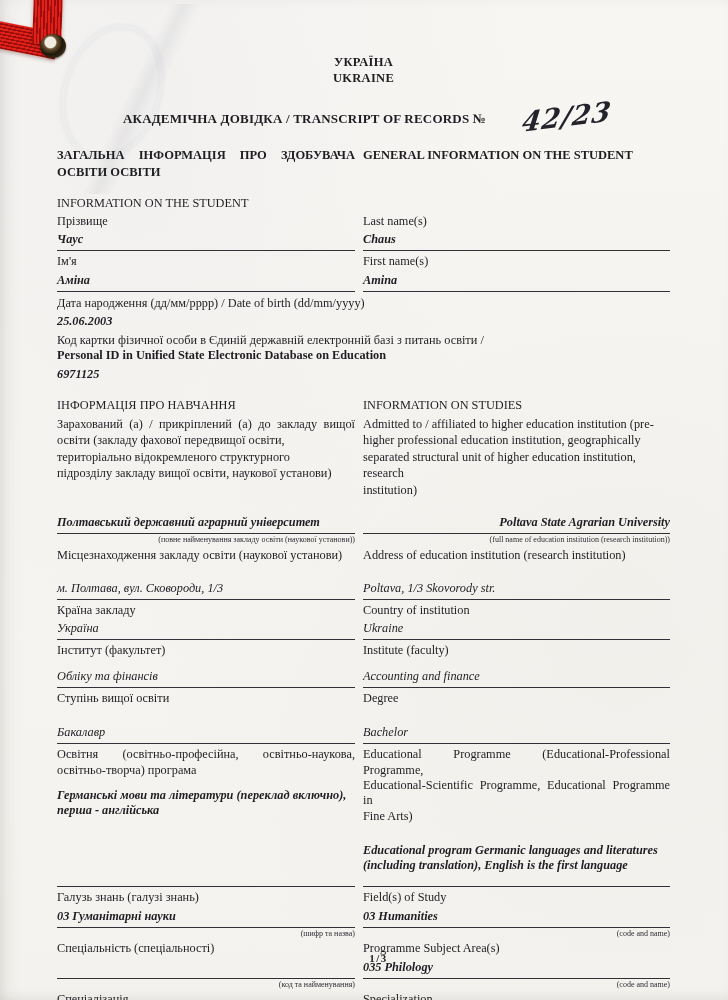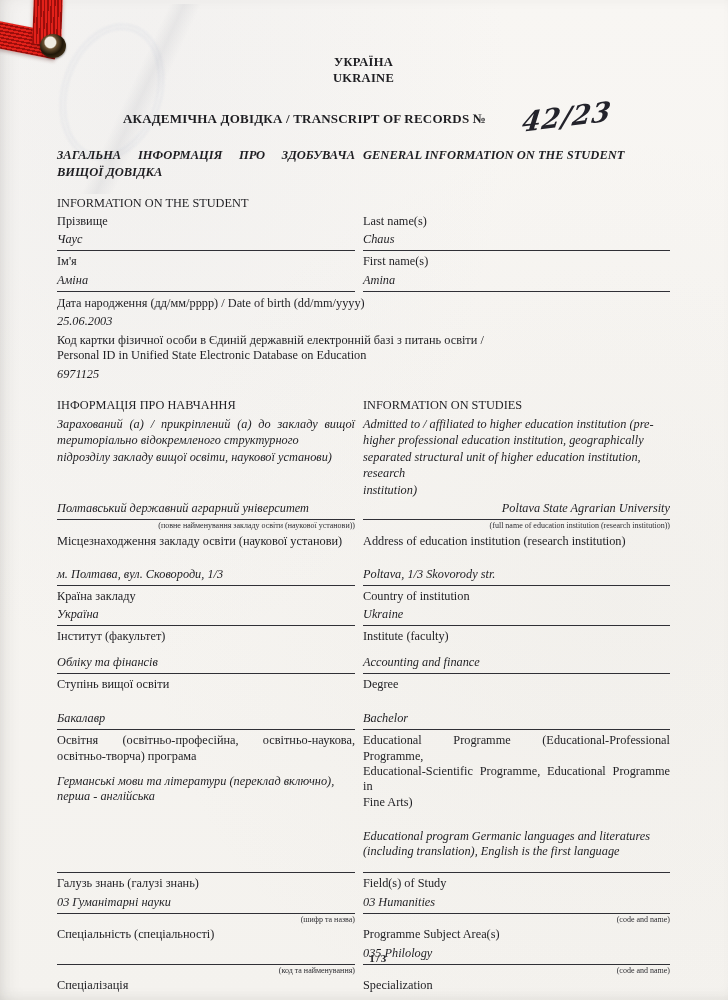--- a/index.html
+++ b/index.html
@@ -59,26 +59,26 @@
     position:relative;top:3px;left:8px;letter-spacing:1px;
   }
   .frow{display:grid;grid-template-columns:298px 1fr;column-gap:8px;}
   .sec-heading{font-weight:700;font-size:12.5px;line-height:1.32;}
   .jline{text-align:justify;text-align-last:justify;}
   .subheading{font-size:12.3px;}
   .fcell{border-bottom:1.3px solid #303036;padding:3px 0 3px;}
   .nob{border-bottom:none;}
   .flabel{font-size:12.3px;line-height:1.25;}
   .fvalue{font-size:12.3px;font-style:italic;margin-top:3px;min-height:15px;line-height:1.2;}
-  .b{font-weight:400;}
+  .b{font-weight:700;}
   .caprow{font-size:8px;line-height:1.2;}
   .capcell{text-align:right;padding-top:1px;color:#2d2d32;}
   .plainblock{padding-top:4px;font-size:12.3px;line-height:1.3;}
-  .para{font-size:12.3px;line-height:1.34;} .mt10{} .mt14{}
-  .mt16{margin-top:16px;} .mt20{margin-top:20px;font-style:italic;} .mt3{margin-top:3px;font-style:italic;} .vgap18{margin-top:18px;} .vgap10{margin-top:10px;} .vgap7{margin-top:19px;}
+  .para{font-size:12.3px;line-height:1.34;} .mt10{} .mt14{margin-top:14px;}
+  .mt16{margin-top:16px;} .mt20{margin-top:20px;} .mt3{margin-top:3px;} .vgap18{margin-top:18px;} .vgap10{margin-top:10px;} .vgap7{margin-top:19px;}
   .pb14{padding-bottom:14px;}
   .empty-spec{min-height:22px;}
   .footer{position:absolute;left:15px;top:952px;width:613px;text-align:center;font-weight:700;font-size:11px;letter-spacing:1.5px;}
 </style>
 </head>
 <body>
 
 <div class="page">
 
   <div class="crease"></div>
@@ -95,21 +95,21 @@
     </div>
 
     <div class="title-row">
       <span class="title">АКАДЕМІЧНА ДОВІДКА / TRANSCRIPT OF RECORDS №</span>
       <span class="hand">42/23</span>
     </div>
 
     <div class="frow mt20">
       <div class="sec-heading">
         <div class="jline">ЗАГАЛЬНА ІНФОРМАЦІЯ ПРО ЗДОБУВАЧА</div>
-        <div>ВИЩОЇ ДОВІДКА</div>
+        <div>ОСВІТИ ОСВІТИ</div>
       </div>
       <div class="sec-heading">GENERAL INFORMATION ON THE STUDENT</div>
     </div>
 
     <div class="frow mt16">
       <div class="subheading">INFORMATION ON THE STUDENT</div>
     </div>
 
     <div class="frow mt10">
       <div class="fcell">
@@ -145,20 +145,21 @@
     </div>
 
     <div class="frow mt16">
       <div class="subheading">ІНФОРМАЦІЯ ПРО НАВЧАННЯ</div>
       <div class="subheading">INFORMATION ON STUDIES</div>
     </div>
 
     <div class="frow mt3">
       <div class="para">
         <div class="jline">Зарахований (а) / прикріплений (а)  до  закладу вищої</div>
+        <div>освіти (закладу фахової передвищої освіти,</div>
         <div>територіально відокремленого структурного</div>
         <div>підрозділу закладу вищої освіти, наукової установи)</div>
       </div>
       <div class="para">
         <div>Admitted to / affiliated to higher education institution (pre-</div>
         <div>higher professional education institution, geographically</div>
         <div>separated structural unit of higher education institution, research</div>
         <div>institution)</div>
       </div>
     </div>

